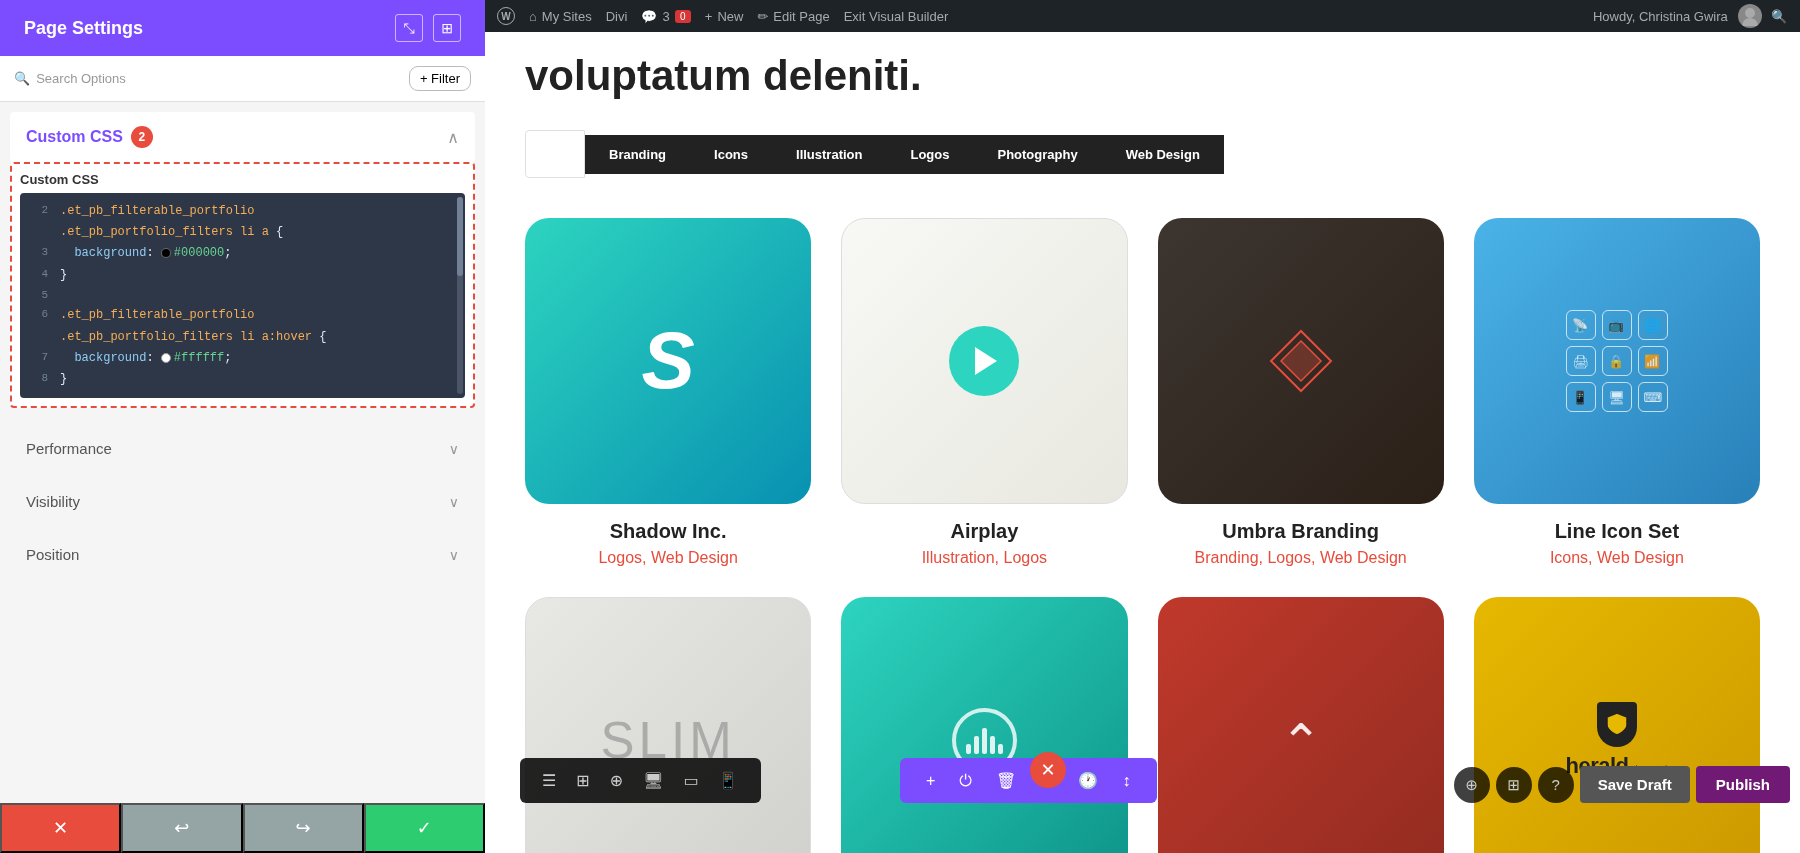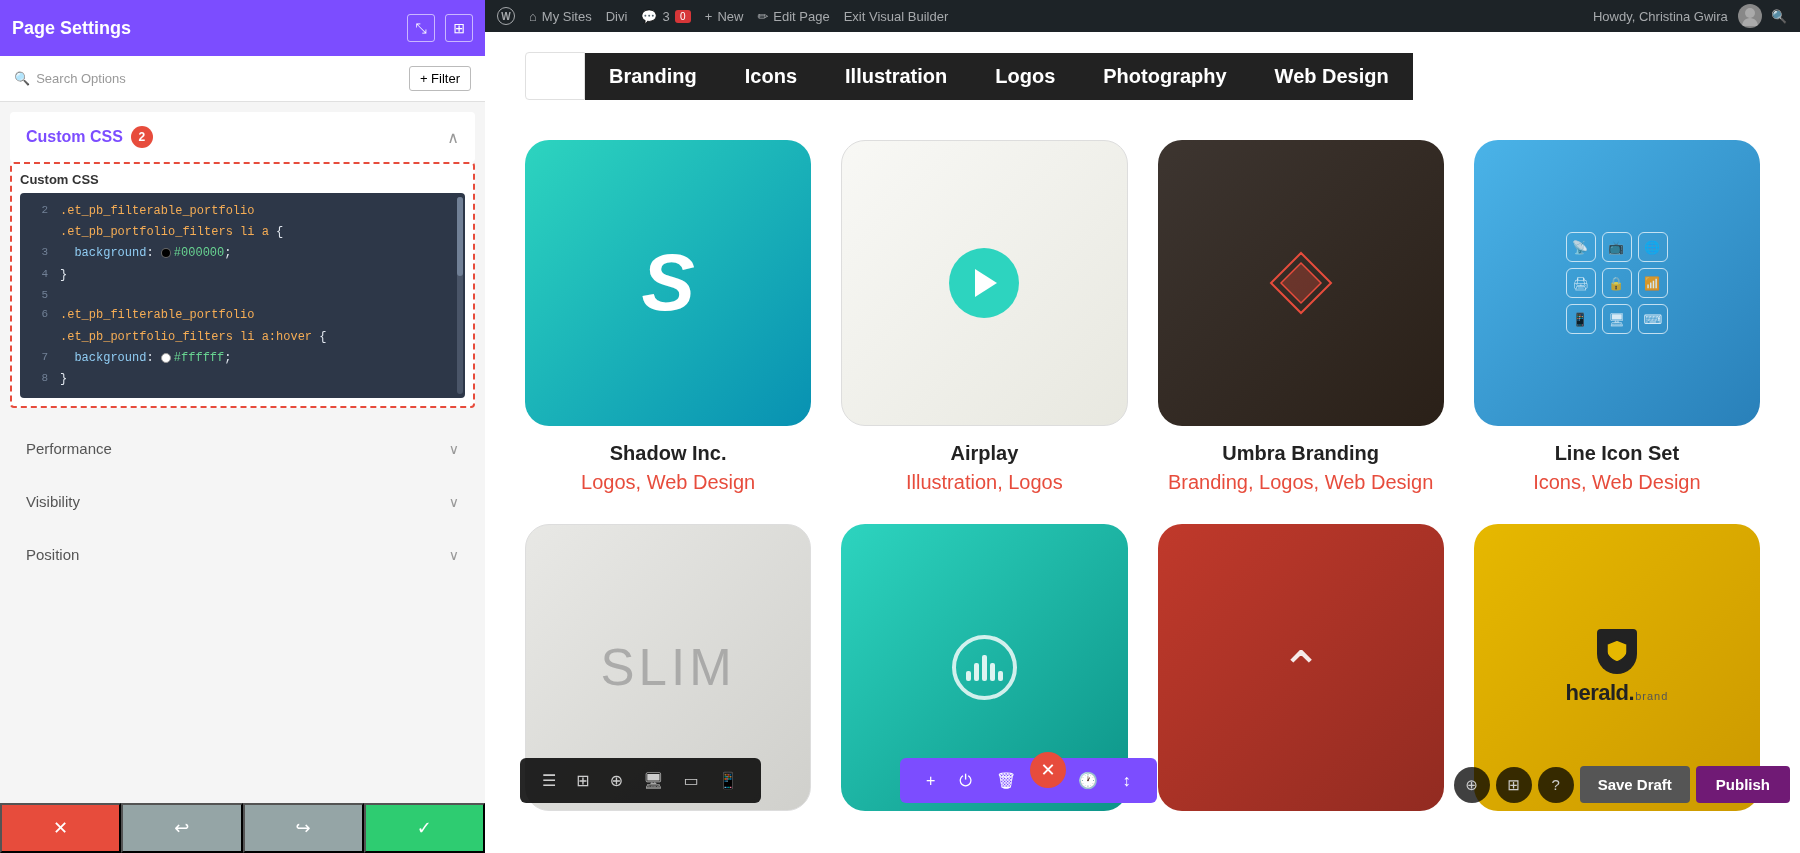--- a/index.html
+++ b/index.html
@@ -29,21 +29,21 @@
       background: #f5f5f5;
       display: flex;
       flex-direction: column;
       height: 853px;
       position: relative;
       flex-shrink: 0;
     }
     .panel-header {
       background: #7c4dff;
       color: #fff;
-      padding: 14px 12px;
+      padding: 14px 24px;
       display: flex;
       align-items: center;
       justify-content: space-between;
       height: 56px;
     }
     .panel-title {
       font-size: 18px;
       font-weight: 600;
     }
     .panel-header-icons {
@@ -109,21 +109,21 @@
     .search-input-wrap {
       display: flex;
       align-items: center;
       gap: 6px;
       color: #999;
       font-size: 13px;
     }
     .filter-btn {
       border: 1px solid #bbb;
       background: #fff;
-      border-radius: 3px;
+      border-radius: 9px;
       padding: 4px 10px;
       font-size: 13px;
       cursor: pointer;
       display: flex;
       align-items: center;
       gap: 4px;
     }
 
     
     .panel-section {
@@ -306,21 +306,21 @@
     }
     .filter-empty {
       width: 60px;
       height: 48px;
       border: 1px solid #e0e0e0;
       border-radius: 4px 0 0 4px;
       background: #fff;
     }
     .filter-tag {
       padding: 12px 24px;
-      font-size: 20px;
+      font-size: 13px;
       font-weight: 600;
       background: #222;
       color: #fff;
       cursor: pointer;
       border: none;
       white-space: nowrap;
     }
 
     
     .portfolio-grid {
@@ -347,21 +347,21 @@
       overflow: hidden;
     }
     .portfolio-title {
       font-size: 20px;
       font-weight: 700;
       color: #222;
       text-align: center;
       margin-bottom: 6px;
     }
     .portfolio-cats {
-      font-size: 20px;
+      font-size: 16px;
       color: #e74c3c;
       text-align: center;
     }
 
     
     .thumb-shadow-inc {
       background: linear-gradient(135deg, #2dd4bf 0%, #0891b2 100%);
     }
     .thumb-airplay {
       background: linear-gradient(135deg, #f8f8f5 0%, #e8e8e0 100%);
@@ -778,20 +778,21 @@
     <div class="panel-bottom">
       <button class="bottom-btn red">✕</button>
       <button class="bottom-btn gray">↩</button>
       <button class="bottom-btn gray">↪</button>
       <button class="bottom-btn green">✓</button>
     </div>
   </div>
 
   <div class="right-content">
     <div class="portfolio-wrap">
+      <div class="page-headline">voluptatum deleniti.</div>
 
       <div class="filter-bar">
         <div class="filter-empty"></div>
         <button class="filter-tag">Branding</button>
         <button class="filter-tag">Icons</button>
         <button class="filter-tag">Illustration</button>
         <button class="filter-tag">Logos</button>
         <button class="filter-tag">Photography</button>
         <button class="filter-tag">Web Design</button>
       </div>

